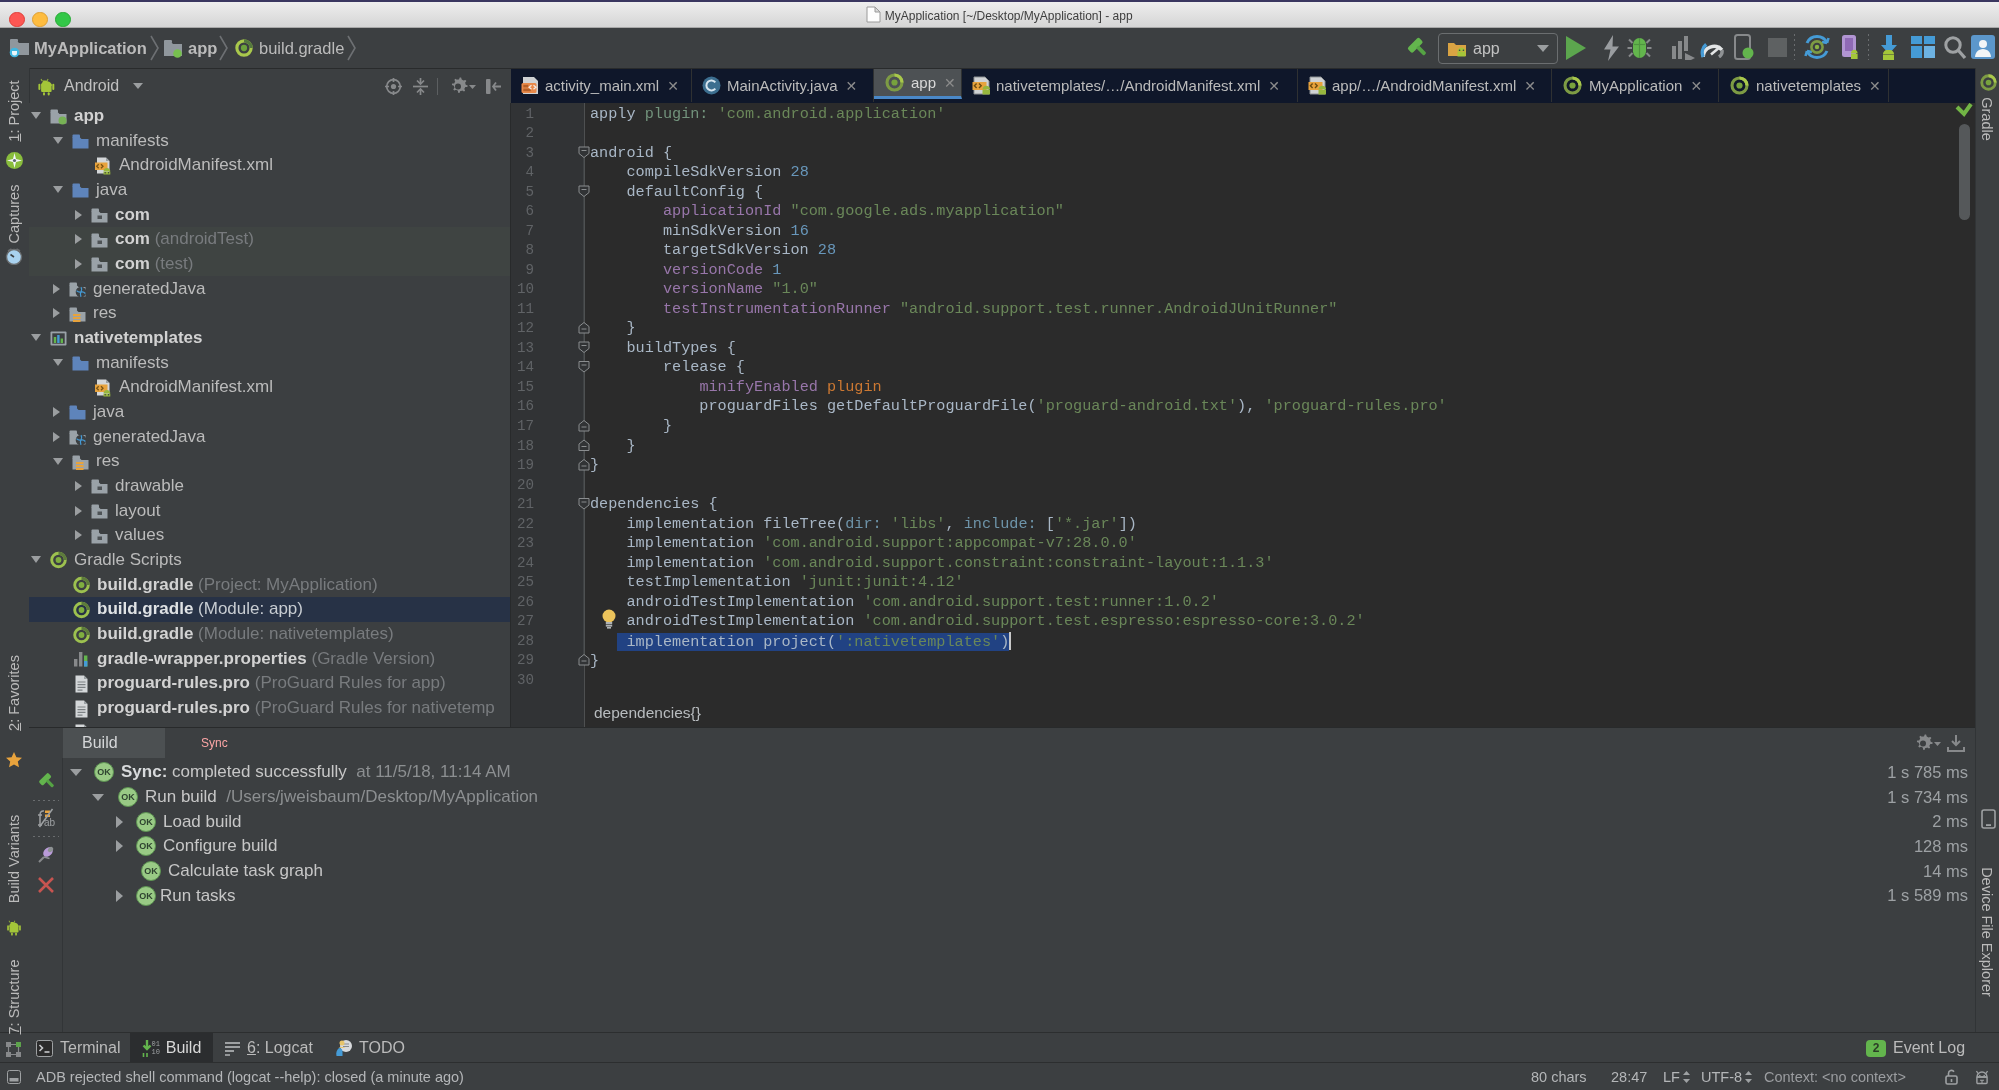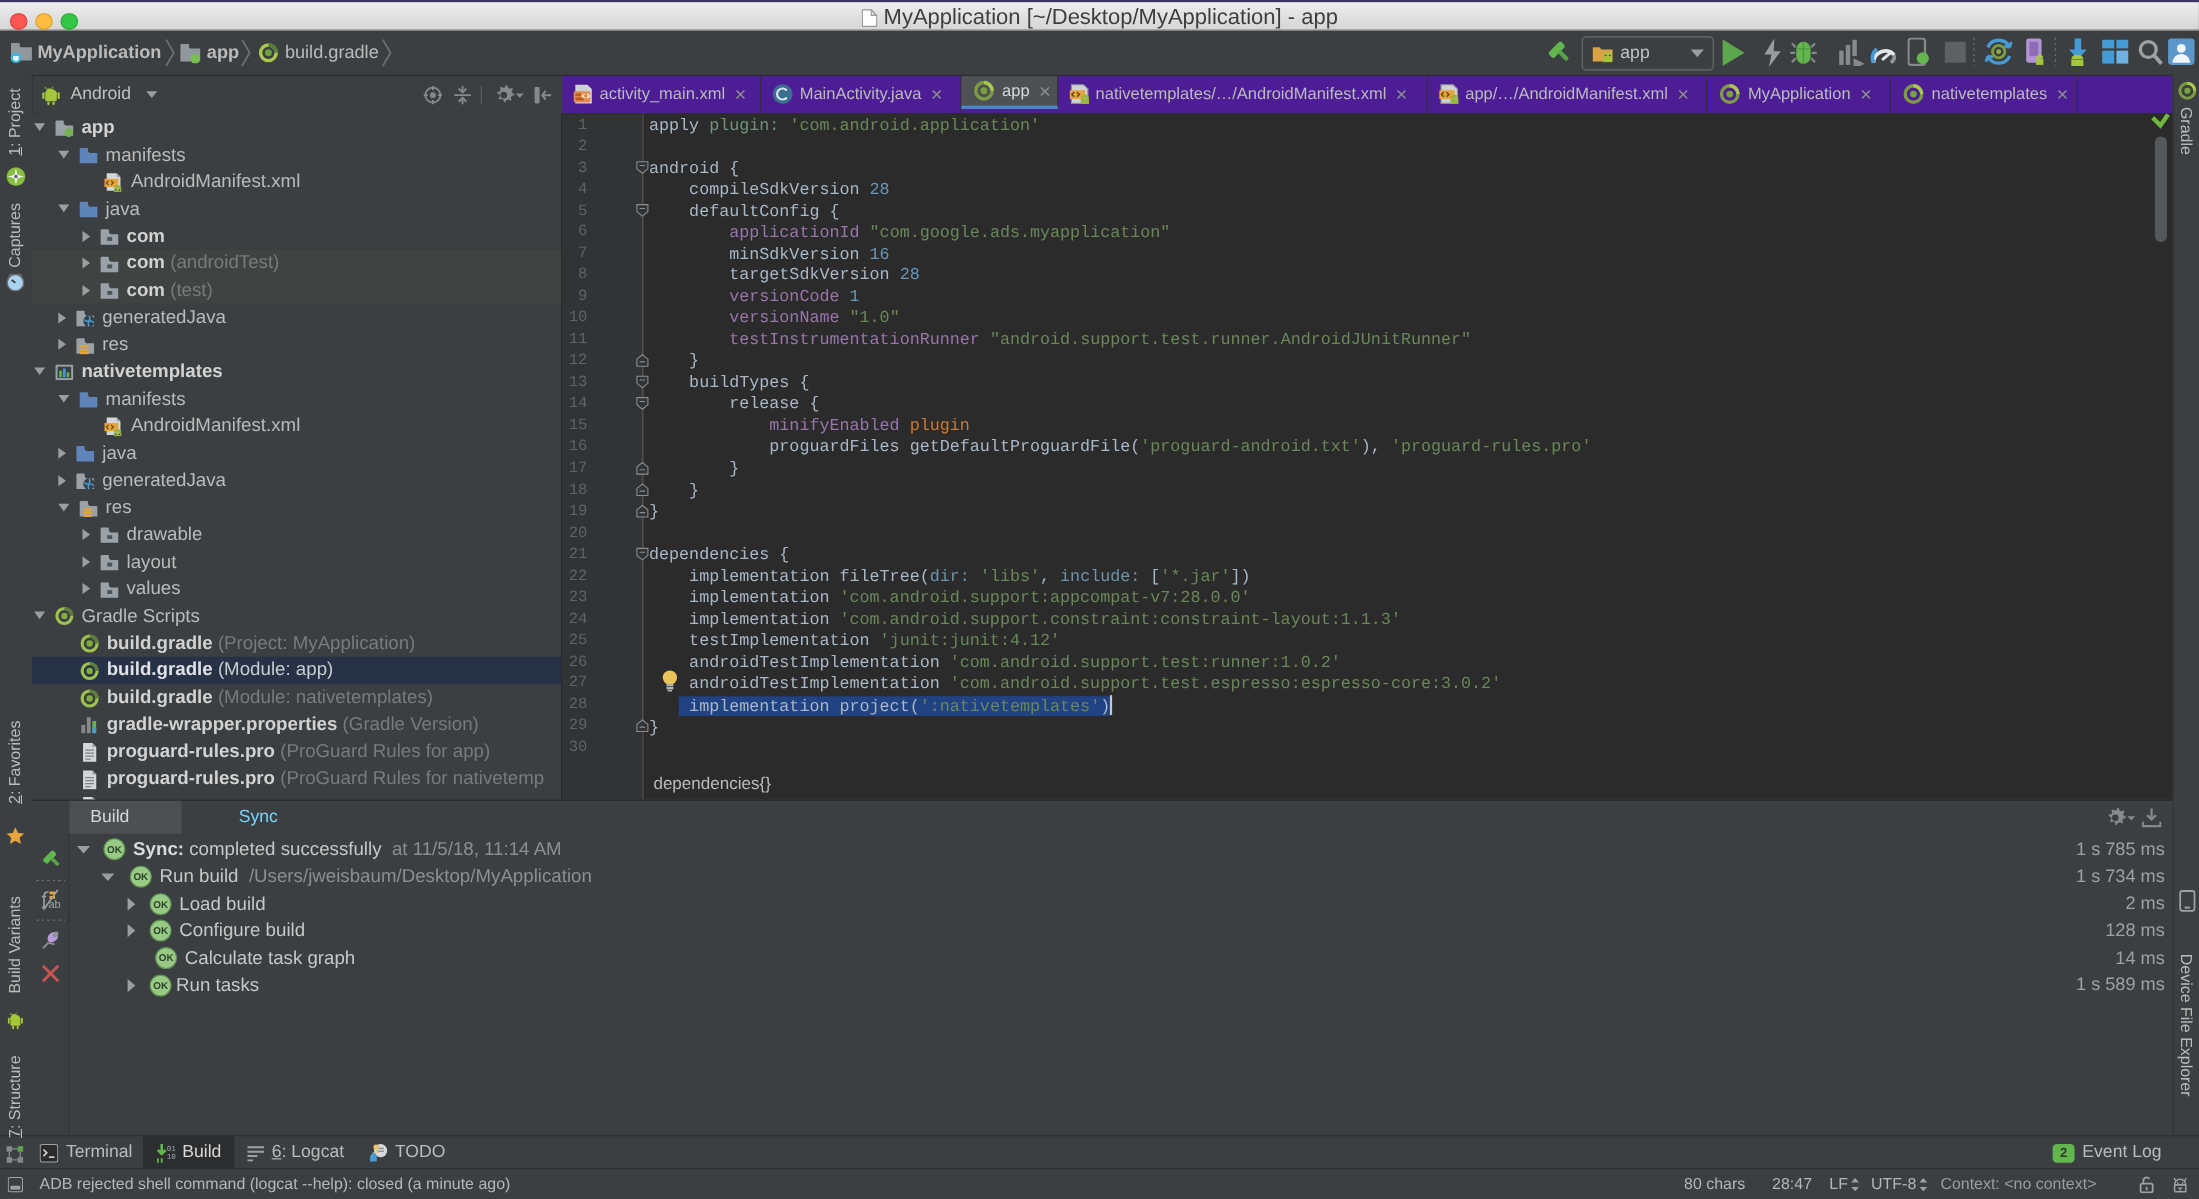--- a/index.html
+++ b/index.html
@@ -2,27 +2,27 @@
 <html><head>
 <meta charset="utf-8">
 <style>
 html,body{margin:0;padding:0;}
 body{width:1999px;height:1090px;overflow:hidden;background:#3c3f41;font-family:"Liberation Sans",sans-serif;position:relative;}
 .r{position:absolute;}
 
 #topline{left:0;top:0;width:1999px;height:2px;background:#3a3760;}
 #titlebar{left:0;top:2px;width:1999px;height:25px;background:linear-gradient(#eeeeee,#d5d5d5);border-bottom:1px solid #a8a8a8;}
 .light{position:absolute;top:9.5px;width:13.5px;height:13.5px;border-radius:50%;}
-#titletext{position:absolute;top:3px;left:0;width:100%;text-align:center;font-size:20px;color:#3e3e3e;line-height:22px;}
+#titletext{position:absolute;top:3px;left:0;width:100%;text-align:center;font-size:12px;color:#3e3e3e;line-height:22px;}
 
 #navbar{left:0;top:28px;width:1999px;height:40px;background:#3c3f41;border-bottom:1px solid #292b2c;}
 .crumb{font-size:16.5px;font-weight:bold;color:#bbbbbb;}
 
 #phdr{left:29px;top:69px;width:481px;height:34px;background:#3c3f41;border-bottom:1px solid #2b2d2e;text-align:center;}
-#tabbar{left:511px;top:69px;width:1464px;height:34px;background:#4c1d95;border-bottom:1px solid #2b2d2e;display:flex;}
+#tabbar{left:511px;top:69px;width:1464px;height:34px;background:#0f172a;border-bottom:1px solid #2b2d2e;display:flex;}
 .tab{box-sizing:border-box;height:33px;display:flex;align-items:center;border-right:1px solid #2f3132;padding:0 10px;color:#bbbbbb;font-size:15px;white-space:nowrap;}
 .tab .x{color:#8c8c8c;font-size:14px;margin-left:8px;}
 .tab.act{background:#4d5154;border-bottom:3px solid #4a88c8;height:30px;color:#d8d8d8;}
 .tico{margin-right:6px;flex:none;}
 
 #lstripe{left:0;top:68px;width:29px;height:994px;background:#3c3f41;border-right:1px solid #313436;}
 #rstripe{left:1975px;top:68px;width:24px;height:994px;background:#3c3f41;border-left:1px solid #313436;}
 .vlab{position:absolute;white-space:nowrap;font-size:14.5px;color:#bbbbbb;}
 .vlab.l{transform:translate(-50%,-50%) rotate(-90deg);}
 .vlab.rt{transform:translate(-50%,-50%) rotate(90deg);}
@@ -504,21 +504,21 @@
     </svg>
   <div id="ebread">dependencies{}</div>
   <svg style="position:absolute;left:1444px;top:0;" width="18" height="17" viewBox="0 0 18 17">
       <path d="M2 4l7 7 7-10" fill="none" stroke="#72b545" stroke-width="4"></path>
     </svg>
   <div style="position:absolute;left:1448px;top:21px;width:11px;height:96px;border-radius:5.5px;background:#55585a;"></div>
 </div>
 <div class="r" id="bpanel">
   <div id="bphdr">
     <div style="position:absolute;left:34px;top:0;width:102px;height:30px;background:#4c5052;color:#d5d7d9;font-size:16px;display:flex;align-items:center;padding-left:19px;box-sizing:border-box;">Build</div>
-    <div style="position:absolute;left:188px;top:0;height:30px;color:#7dd3fc;font-size:16px;display:flex;align-items:center;">Sync</div>
+    <div style="position:absolute;left:172px;top:0;height:30px;color:#fca5a5;font-size:12px;display:flex;align-items:center;">Sync</div>
     <div style="position:absolute;left:1884px;top:6px;"><svg width="28" height="19" viewBox="0 0 28 19">
           <g transform="translate(1,0)" fill="#87898b">
             <path d="M8 2.6a6 6 0 0 1 2 0l.7-2h1.4l.6 2a6 6 0 0 1 1.7 1l2-.7 1 1.2-1.3 1.7a6 6 0 0 1 .6 1.9l2 .8-.3 1.4-2.1.1a6 6 0 0 1-1 1.7l.8 2-1.1.9-1.8-1.2a6 6 0 0 1-1.9.6l-.8 2-1.4-.2-.2-2.1a6 6 0 0 1-1.7-1l-2 .8-.9-1.1 1.2-1.8a6 6 0 0 1-.6-1.9l-2-.8.2-1.4 2.1-.1a6 6 0 0 1 1-1.7l-.8-2 1.1-.9 1.8 1.2z"></path>
           </g>
           <circle cx="10" cy="9.5" r="3" fill="#3c3f41"></circle>
           <path d="M21 8l3.5 4 3.5-4z" fill="#87898b"></path>
         </svg></div>
     <div style="position:absolute;left:1918px;top:6px;"><svg width="18" height="19" viewBox="0 0 18 19">
           <path d="M9 1v10M5 7l4 4 4-4" fill="none" stroke="#87898b" stroke-width="2"></path>
           <path d="M1 13v4h16v-4" fill="none" stroke="#87898b" stroke-width="2"></path>

